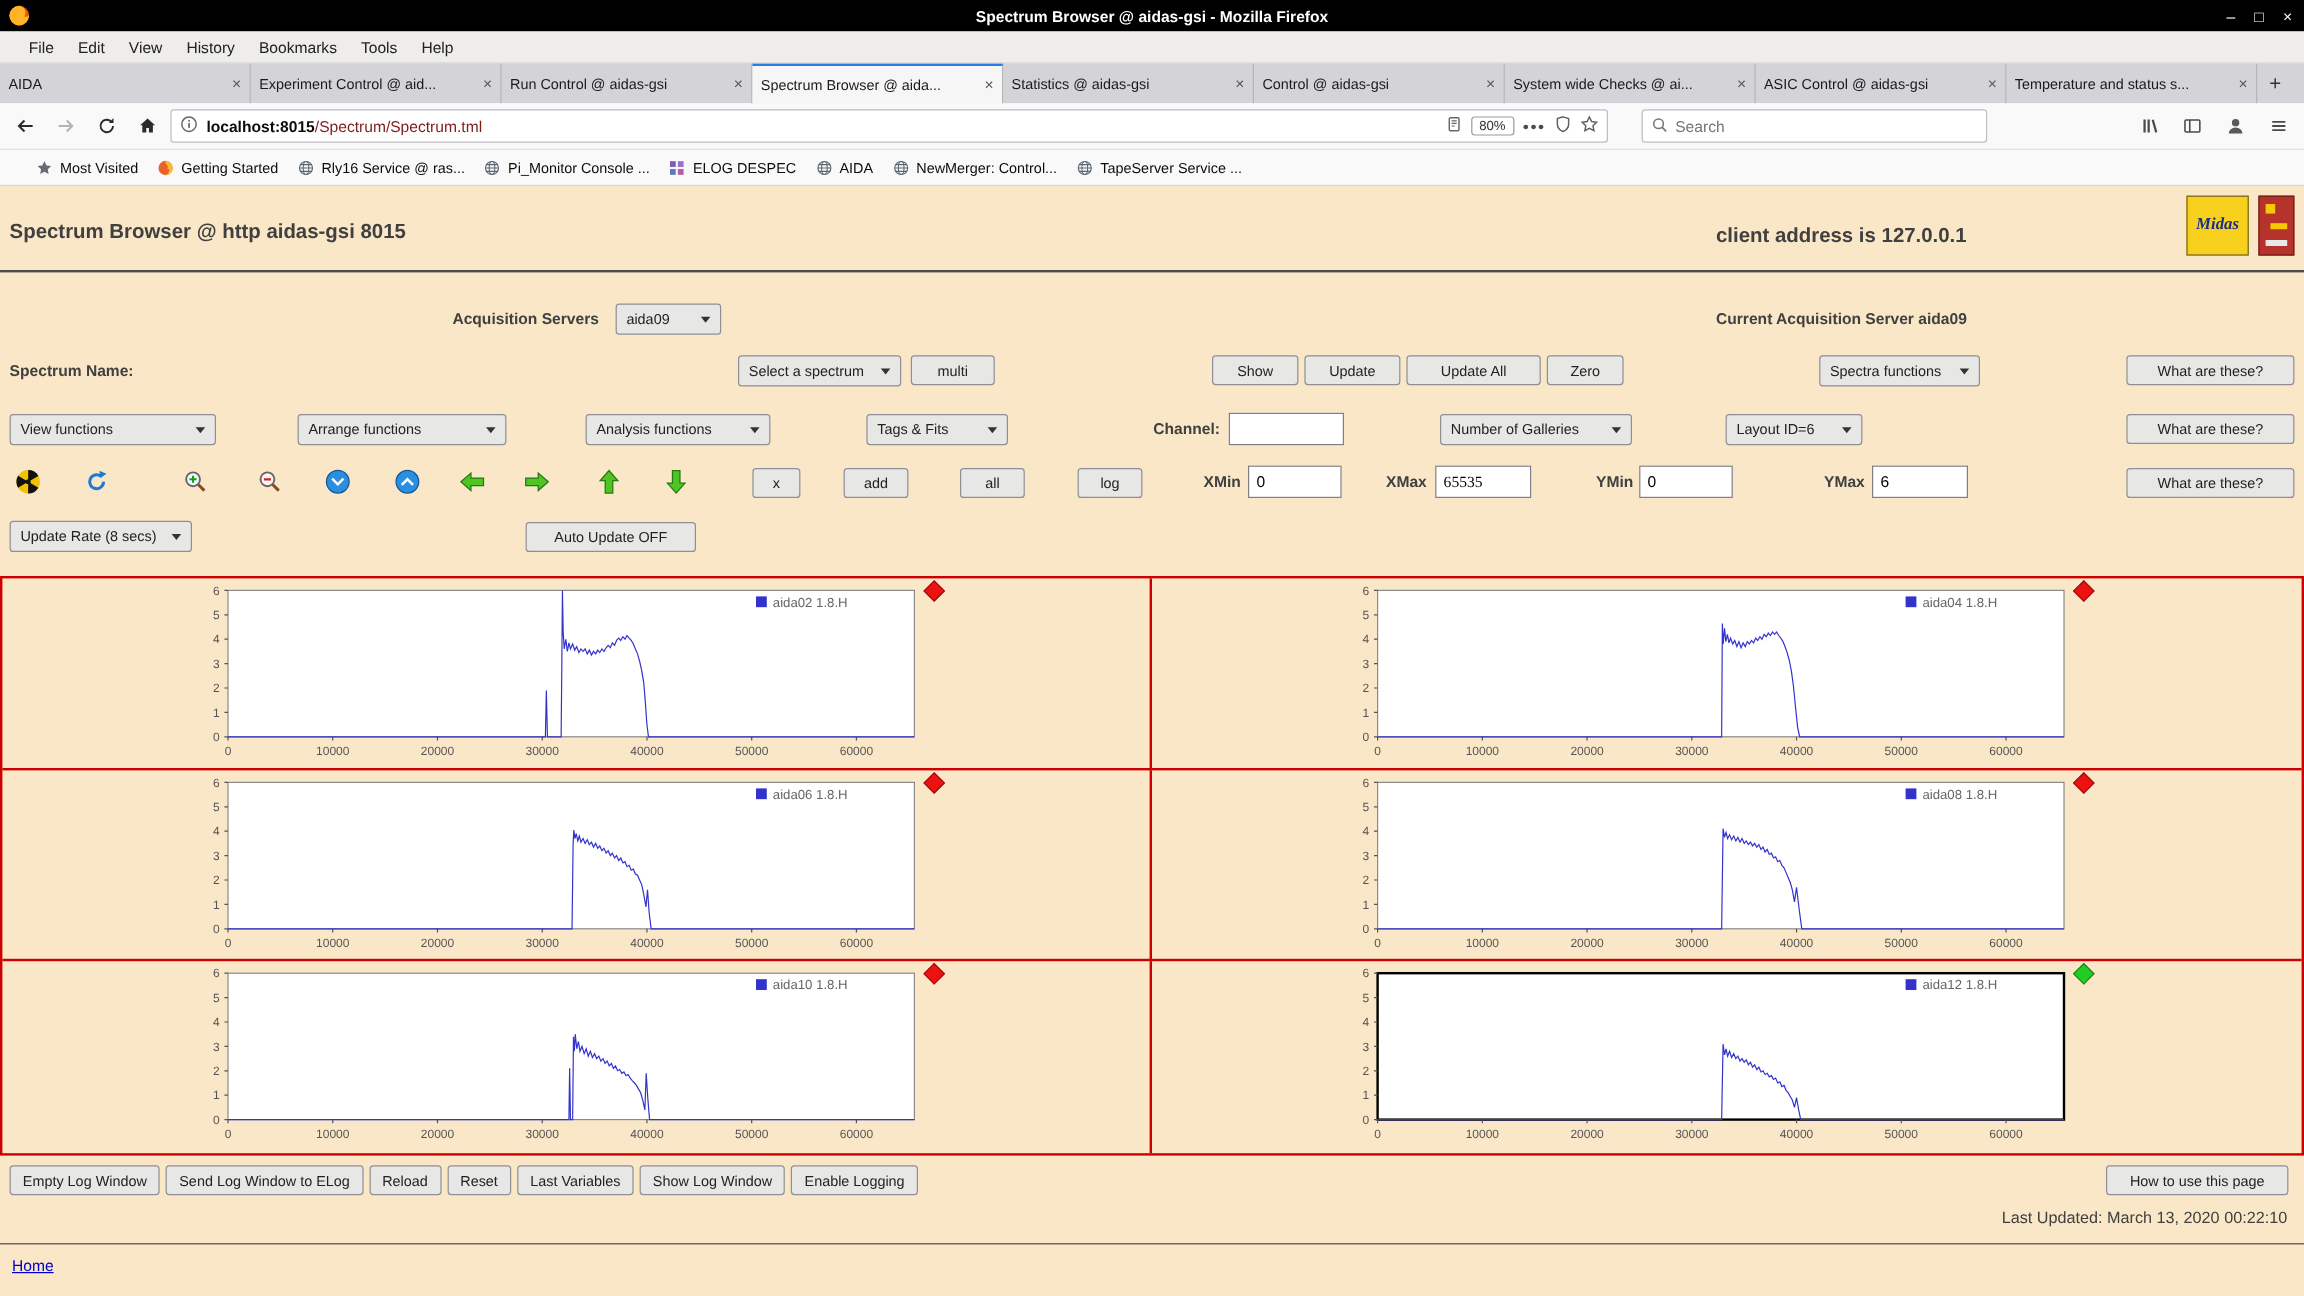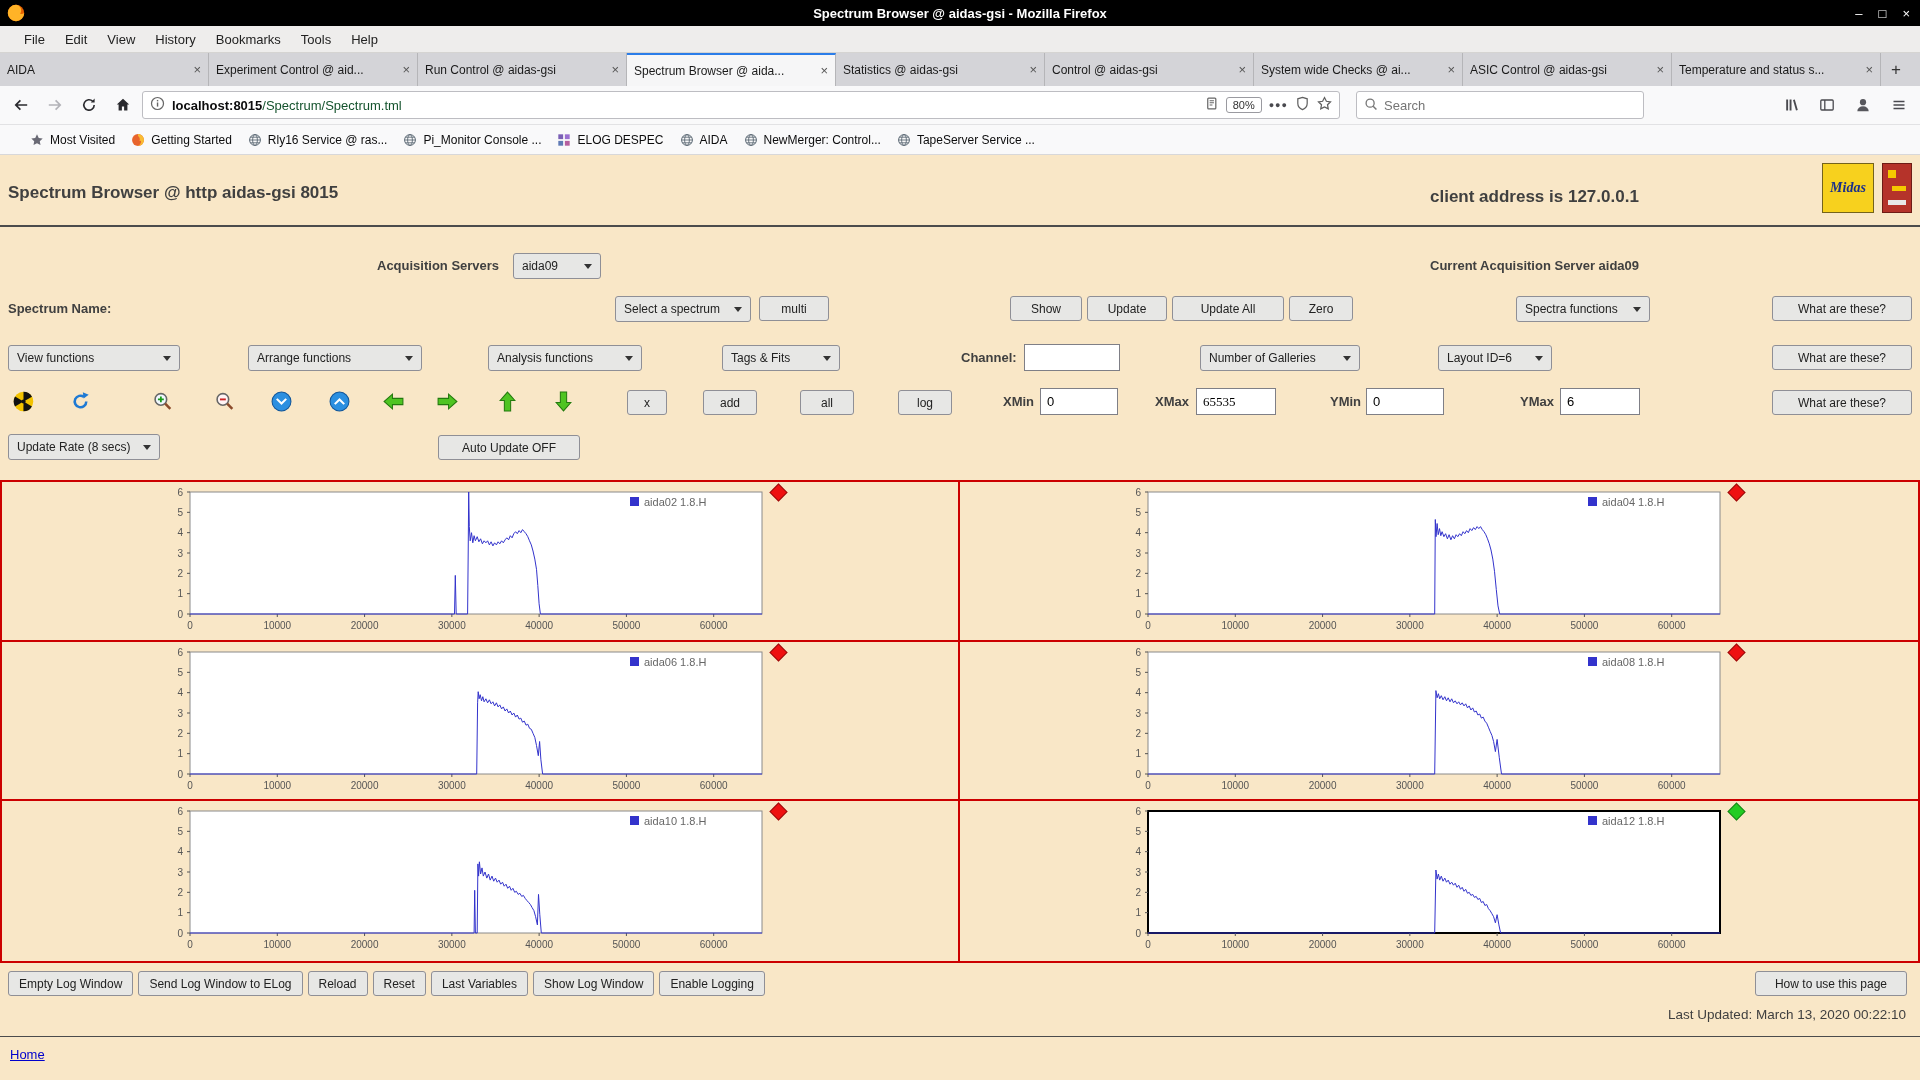--- a/index.html
+++ b/index.html
@@ -22,24 +22,24 @@
   .tab .tlabel{flex:1;white-space:nowrap;overflow:hidden}
   .tab .tclose{color:#555;margin-left:5px;font-size:13px}
   .tab.active{background:#f6f6f7;border-top:2px solid #2b7de9}
   .newtab{width:30px;display:flex;align-items:center;justify-content:center;font-size:17px;color:#333}
 
   .navbar{height:39px;background:#f9f9fa;border-bottom:1px solid #e2e2e4;display:flex;align-items:center;padding:0 6px;gap:4px}
   .nbtn{width:30px;height:28px;display:flex;align-items:center;justify-content:center;border-radius:3px}
   .urlbar{flex:0 0 1198px;height:28px;background:#fff;border:1px solid #bdbdc2;border-radius:3px;display:flex;align-items:center;padding:0 7px;gap:7px}
   .urltext{flex:1;font-size:13px;white-space:nowrap;overflow:hidden}
   .urltext b{color:#0c0c0d;font-weight:bold}
-  .upath{color:#14532d}
+  .upath{color:#7f1d1d}
   .zoombadge{font-size:11px;border:1px solid #9a9aa0;border-radius:3px;padding:1px 6px;color:#333}
   .dots{font-size:9px;letter-spacing:1px;color:#4a4a4f}
-  .searchbar{flex:0 0 288px;height:28px;background:#fff;border:1px solid #bdbdc2;border-radius:3px;display:flex;align-items:center;padding:0 7px;gap:6px;margin-left:12px}
+  .searchbar{flex:0 0 288px;height:28px;background:#fff;border:1px solid #bdbdc2;border-radius:3px;display:flex;align-items:center;padding:0 7px;gap:6px;margin-left:24px}
   .sinput{border:none;outline:none;flex:1;font-size:13px;font-family:"Liberation Sans",sans-serif;color:#333;background:transparent}
   .nav-right{display:flex;margin-left:auto;gap:6px}
 
   .bookmarksbar{height:30px;background:#f9f9fa;border-bottom:1px solid #d8d8da;display:flex;align-items:center;padding-left:22px;font-size:12px;color:#0c0c0d}
   .bm{display:flex;align-items:center;gap:6px;padding:4px 8px}
   .bicon{width:14px;height:14px}
 
   
   .page{position:relative;height:925px;background:#f9e7c7;overflow:hidden}
   .pos{position:absolute}

